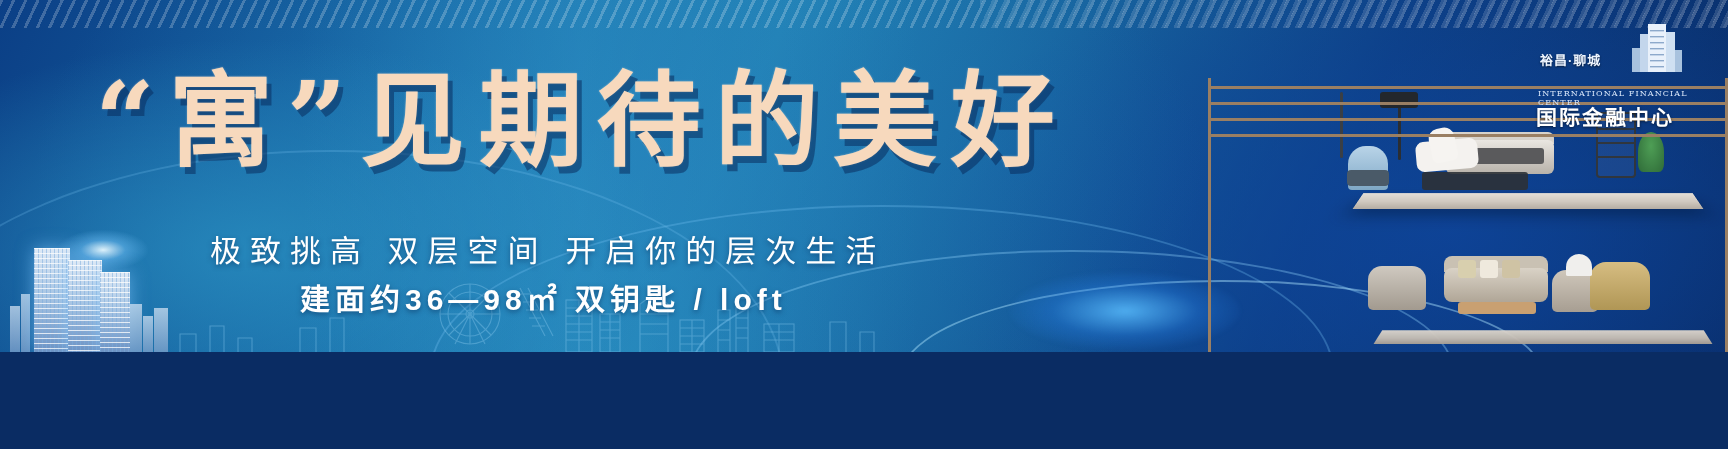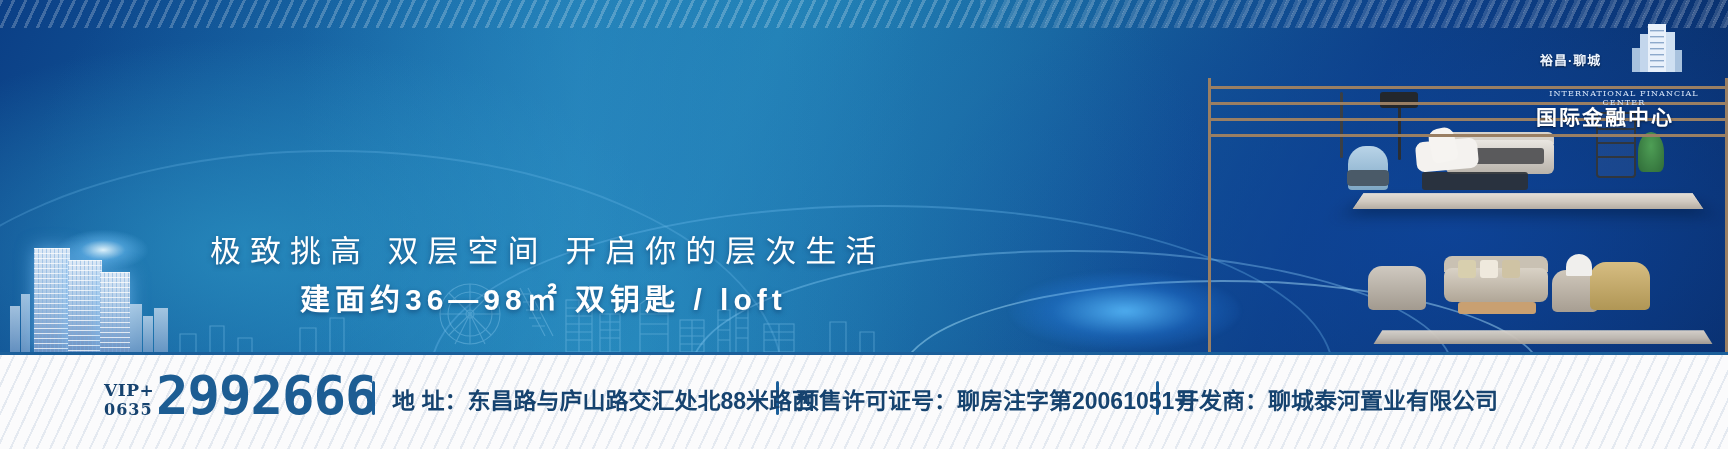--- a/index.html
+++ b/index.html
@@ -101,21 +101,21 @@
   .sub2{
     position:absolute;left:300px;top:280px;width:680px;
     font-size:30px;line-height:40px;letter-spacing:5px;
     color:#ffffff;font-weight:700;white-space:nowrap;
     text-shadow:0 2px 5px rgba(5,35,80,.5);
   }
 
   
   .logo{
     position:absolute;right:18px;top:22px;width:176px;height:78px;
-    color:#ffffff;text-align:center;
+    color:#ffffff;text-align:left;
   }
   .logo-tower{position:absolute;right:24px;top:0;width:58px;height:52px;}
   .logo-l1{position:absolute;left:6px;top:28px;font-size:13px;letter-spacing:1px;
     font-weight:700;color:#eef5ff;text-shadow:0 1px 2px rgba(0,0,0,.6);}
   .logo-l2{position:absolute;left:2px;top:43px;font-size:21px;letter-spacing:2px;
     font-weight:700;color:#ffffff;text-shadow:0 1px 3px rgba(0,0,0,.6);margin-top:36px;}
   .logo-l3{position:absolute;left:4px;top:67px;font-size:8px;letter-spacing:1.1px;
     font-family:"DejaVu Serif","Liberation Serif",serif;color:#dce9fb;}
 
   
@@ -248,20 +248,21 @@
         <path d="M718 72 V30 L730 30 V72 M736 72 V18 L748 18 V72"></path>
         <path d="M718 40 H730 M718 50 H730 M718 60 H730 M736 28 H748 M736 38 H748 M736 48 H748 M736 58 H748"></path>
         <rect x="764" y="44" width="30" height="28"></rect>
         <path d="M764 52 H794 M764 60 H794 M779 44 V72"></path>
         <path d="M300 72 V48 L316 48 V72 M330 72 V38 L344 38 V72"></path>
         <path d="M180 72 V54 L196 54 V72 M210 72 V46 L224 46 V72 M238 72 V58 L252 58 V72"></path>
         <path d="M830 72 V42 L846 42 V72 M860 72 V52 L874 52 V72"></path>
       </g>
     </svg>
 
+    <div class="headline">“寓”见期待的美好</div>
 
     <div class="sub1">极致挑高  双层空间  开启你的层次生活</div>
     <div class="sub2">建面约36—98㎡ 双钥匙 / loft</div>
 
     <div class="scene">
       <div class="fur coatrack"></div>
       <div class="fur lamp-pole"></div>
       <div class="fur lamp-shade"></div>
       <div class="fur shelf">
         <i style="top:14px"></i>
@@ -318,31 +319,14 @@
           <rect x="22" y="44" width="14" height="1.4"></rect>
         </g>
       </svg>
       <div class="logo-l1">裕昌·聊城</div>
       <div class="logo-l2">国际金融中心</div>
       <div class="logo-l3">INTERNATIONAL FINANCIAL CENTER</div>
     </div>
 
   </div>
 
-  <div class="footer">
-
-    <div class="vip">
-      <div class="v1">VIP+</div>
-      <div class="v2">0635</div>
-    </div>
-
-    <div class="phone">2992666</div>
-
-    <div class="sep" style="left:372px;"></div>
-    <div class="sep" style="left:776px;"></div>
-    <div class="sep" style="left:1156px;"></div>
-
-    <div class="finfo f-addr">地 址：东昌路与庐山路交汇处北88米路西</div>
-    <div class="finfo f-lic">预售许可证号：聊房注字第20061051号</div>
-    <div class="finfo f-dev">开发商：聊城泰河置业有限公司</div>
-  </div>
 
 </div>
 
 </body></html>

